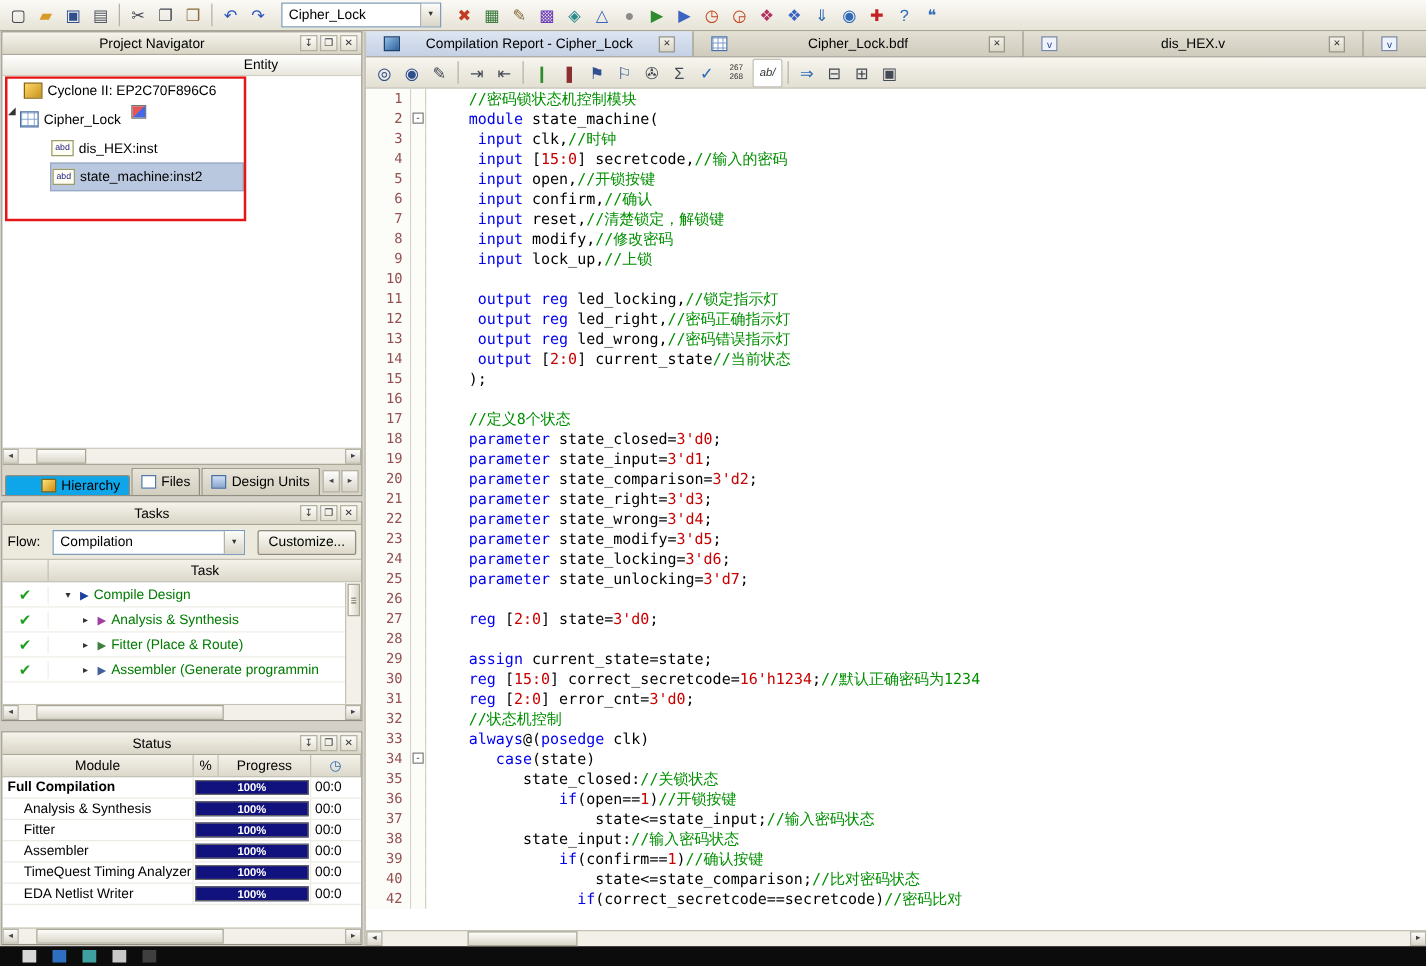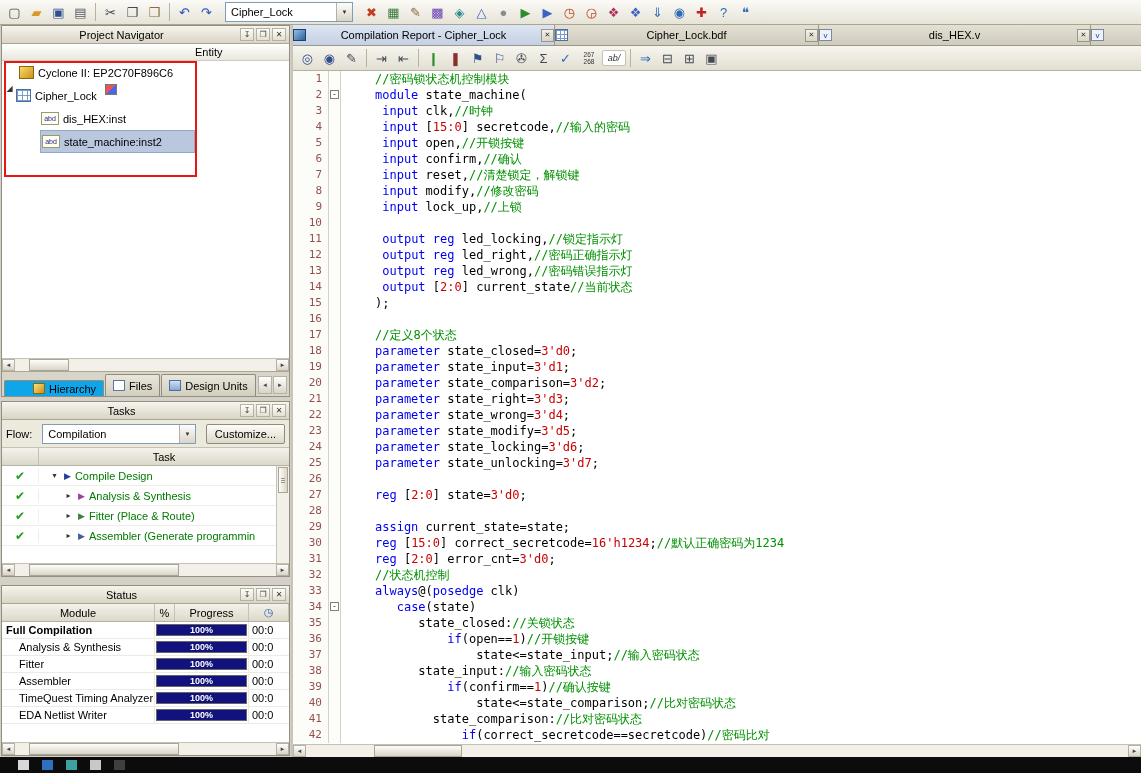--- a/index.html
+++ b/index.html
@@ -8,21 +8,21 @@
   .app { width: 1141px; height: 773px; display: flex; flex-direction: column; }
 
   
   .main-toolbar { height: 25px; flex: 0 0 25px; display: flex; align-items: center; gap: 2px; padding: 0 4px;
     background: linear-gradient(#fbfaf6,#e6e3d7); border-bottom: 1px solid #a8a595; }
   .tb-group { display: flex; align-items: center; gap: 1px; }
   .tb-icon { width: 21px; height: 21px; display: inline-flex; align-items: center; justify-content: center;
     font-size: 13px; border: 1px solid transparent; border-radius: 2px; cursor: default; }
   .tb-sep { width: 1px; height: 18px; background: #b5b2a5; margin: 0 3px; display:inline-block; }
   .tb-text2 { flex-direction: column; font-size: 6.5px; line-height: 7px; color:#333; width: 24px; }
-  .tb-text { font-size: 9px; font-style: italic; color:#333; width: 24px; border:1px solid #c5c2b5; background:#fff; height:16px;text-align:center; }
+  .tb-text { font-size: 9px; font-style: italic; color:#333; width: 24px; border:1px solid #c5c2b5; background:#fff; height:23px;text-align:center; }
   .combo { width: 128px; height: 20px; background: #fff; border: 1px solid #7f9db9; display: flex; align-items: center; margin: 0 6px; }
   .combo-text { flex: 1; padding-left: 5px; font-size: 11px; }
   .combo-btn { width: 16px; height: 18px; background: linear-gradient(#fdfdfa,#d9d5c8); border-left: 1px solid #b5b2a5;
     font-size: 6px; display: flex; align-items: center; justify-content: center; color:#333; }
 
   
   .workspace { flex: 1; display: flex; min-height: 0; }
   .left-col { width: 291px; flex: 0 0 291px; display: flex; flex-direction: column; background:#d4d0c8; padding: 0 1px; }
   .editor-col { flex: 1; min-width: 0; display: flex; flex-direction: column; border-left: 2px solid #c8c4b8; background:#fff; }
 
@@ -108,21 +108,21 @@
   .sr-module { padding-left: 4px; border-right: 1px solid #ecebe3; height: 100%; display: flex; align-items: center; white-space: nowrap; overflow: hidden; }
   .sr-module.indent { padding-left: 17px; }
   .sr-module.bold { font-weight: bold; }
   .sr-barcell { height: 100%; border-right: 1px solid #ecebe3; padding: 2px 1px; }
   .sr-bar { height: 12px; background: #12127e; border: 1px solid #666; color: #fff; font-size: 9px; font-weight: bold;
     text-align: center; line-height: 11px; }
   .sr-time { padding-left: 3px; white-space: nowrap; overflow: hidden; }
 
   
   .doc-tabs { height: 21px; flex: 0 0 21px; background: #ccc8bb; display: flex; border-bottom: 1px solid #9a978a; }
-  .doc-tab { display: flex; align-items: center; gap: 5px; padding: 0 0; border-right: 1px solid #9a978a;
+  .doc-tab { display: flex; align-items: center; gap: 5px; padding: 0 14px; border-right: 1px solid #9a978a;
     background: linear-gradient(#e3e0d4,#cfcbbd); overflow: hidden; white-space: nowrap; }
   .doc-tab.first { background: linear-gradient(#dde5f2,#c4d0e4); }
   .doc-tab.partial { flex: 1; border-right: none; }
   .dt-icon { width: 13px; height: 12px; flex: 0 0 13px; display: inline-flex; align-items:center; justify-content:center; font-size:8px; color:#23418c; }
   .dt-icon.report-icon { background: linear-gradient(135deg,#8fc0e0,#2f5f9f); border: 1px solid #1f3f6f; }
   .dt-icon.bdf-icon2 { background: #fff; border: 1px solid #4a6fa5;
     background-image: linear-gradient(#7a9cc8 1px, transparent 1px), linear-gradient(90deg,#7a9cc8 1px, transparent 1px);
     background-size: 4px 4px; }
   .dt-icon.verilog-icon { background: #eef2fa; border: 1px solid #7a88a0; }
   .dt-label { flex: 1; text-align: center; overflow: hidden; }
@@ -484,21 +484,20 @@
           <div class="code-row"><span class="ln">31</span><span class="fold"></span><span class="codetext"><span class="tk-k">reg</span><span class="tk-t"> [</span><span class="tk-n">2:0</span><span class="tk-t">] error_cnt=</span><span class="tk-n">3'd0</span><span class="tk-t">;</span></span></div>
           <div class="code-row"><span class="ln">32</span><span class="fold"></span><span class="codetext"><span class="tk-c">//状态机控制</span></span></div>
           <div class="code-row"><span class="ln">33</span><span class="fold"></span><span class="codetext"><span class="tk-k">always</span><span class="tk-t">@(</span><span class="tk-k">posedge</span><span class="tk-t"> clk)</span></span></div>
           <div class="code-row"><span class="ln">34</span><span class="fold"><span class="foldbox">-</span></span><span class="codetext"><span class="tk-t">   </span><span class="tk-k">case</span><span class="tk-t">(state)</span></span></div>
           <div class="code-row"><span class="ln">35</span><span class="fold"></span><span class="codetext"><span class="tk-t">      state_closed:</span><span class="tk-c">//关锁状态</span></span></div>
           <div class="code-row"><span class="ln">36</span><span class="fold"></span><span class="codetext"><span class="tk-t">          </span><span class="tk-k">if</span><span class="tk-t">(open==</span><span class="tk-n">1</span><span class="tk-t">)</span><span class="tk-c">//开锁按键</span></span></div>
           <div class="code-row"><span class="ln">37</span><span class="fold"></span><span class="codetext"><span class="tk-t">              state&lt;=state_input;</span><span class="tk-c">//输入密码状态</span></span></div>
           <div class="code-row"><span class="ln">38</span><span class="fold"></span><span class="codetext"><span class="tk-t">      state_input:</span><span class="tk-c">//输入密码状态</span></span></div>
           <div class="code-row"><span class="ln">39</span><span class="fold"></span><span class="codetext"><span class="tk-t">          </span><span class="tk-k">if</span><span class="tk-t">(confirm==</span><span class="tk-n">1</span><span class="tk-t">)</span><span class="tk-c">//确认按键</span></span></div>
           <div class="code-row"><span class="ln">40</span><span class="fold"></span><span class="codetext"><span class="tk-t">              state&lt;=state_comparison;</span><span class="tk-c">//比对密码状态</span></span></div>
-          <div class="code-row"><span class="ln">41</span><span class="fold"></span><span class="codetext"><span class="tk-t">        state_comparison:</span><span class="tk-c">//比对密码状态</span></span></div>
           <div class="code-row"><span class="ln">42</span><span class="fold"></span><span class="codetext"><span class="tk-t">            </span><span class="tk-k">if</span><span class="tk-t">(correct_secretcode==secretcode)</span><span class="tk-c">//密码比对</span></span></div>
         </div>
       <div class="hscroll">
         <div class="sb-btn">◄</div>
         <div class="sb-track">
             <div class="sb-thumb th-editor"></div>
           </div>
         <div class="sb-btn">►</div>
       </div>
     </div>

